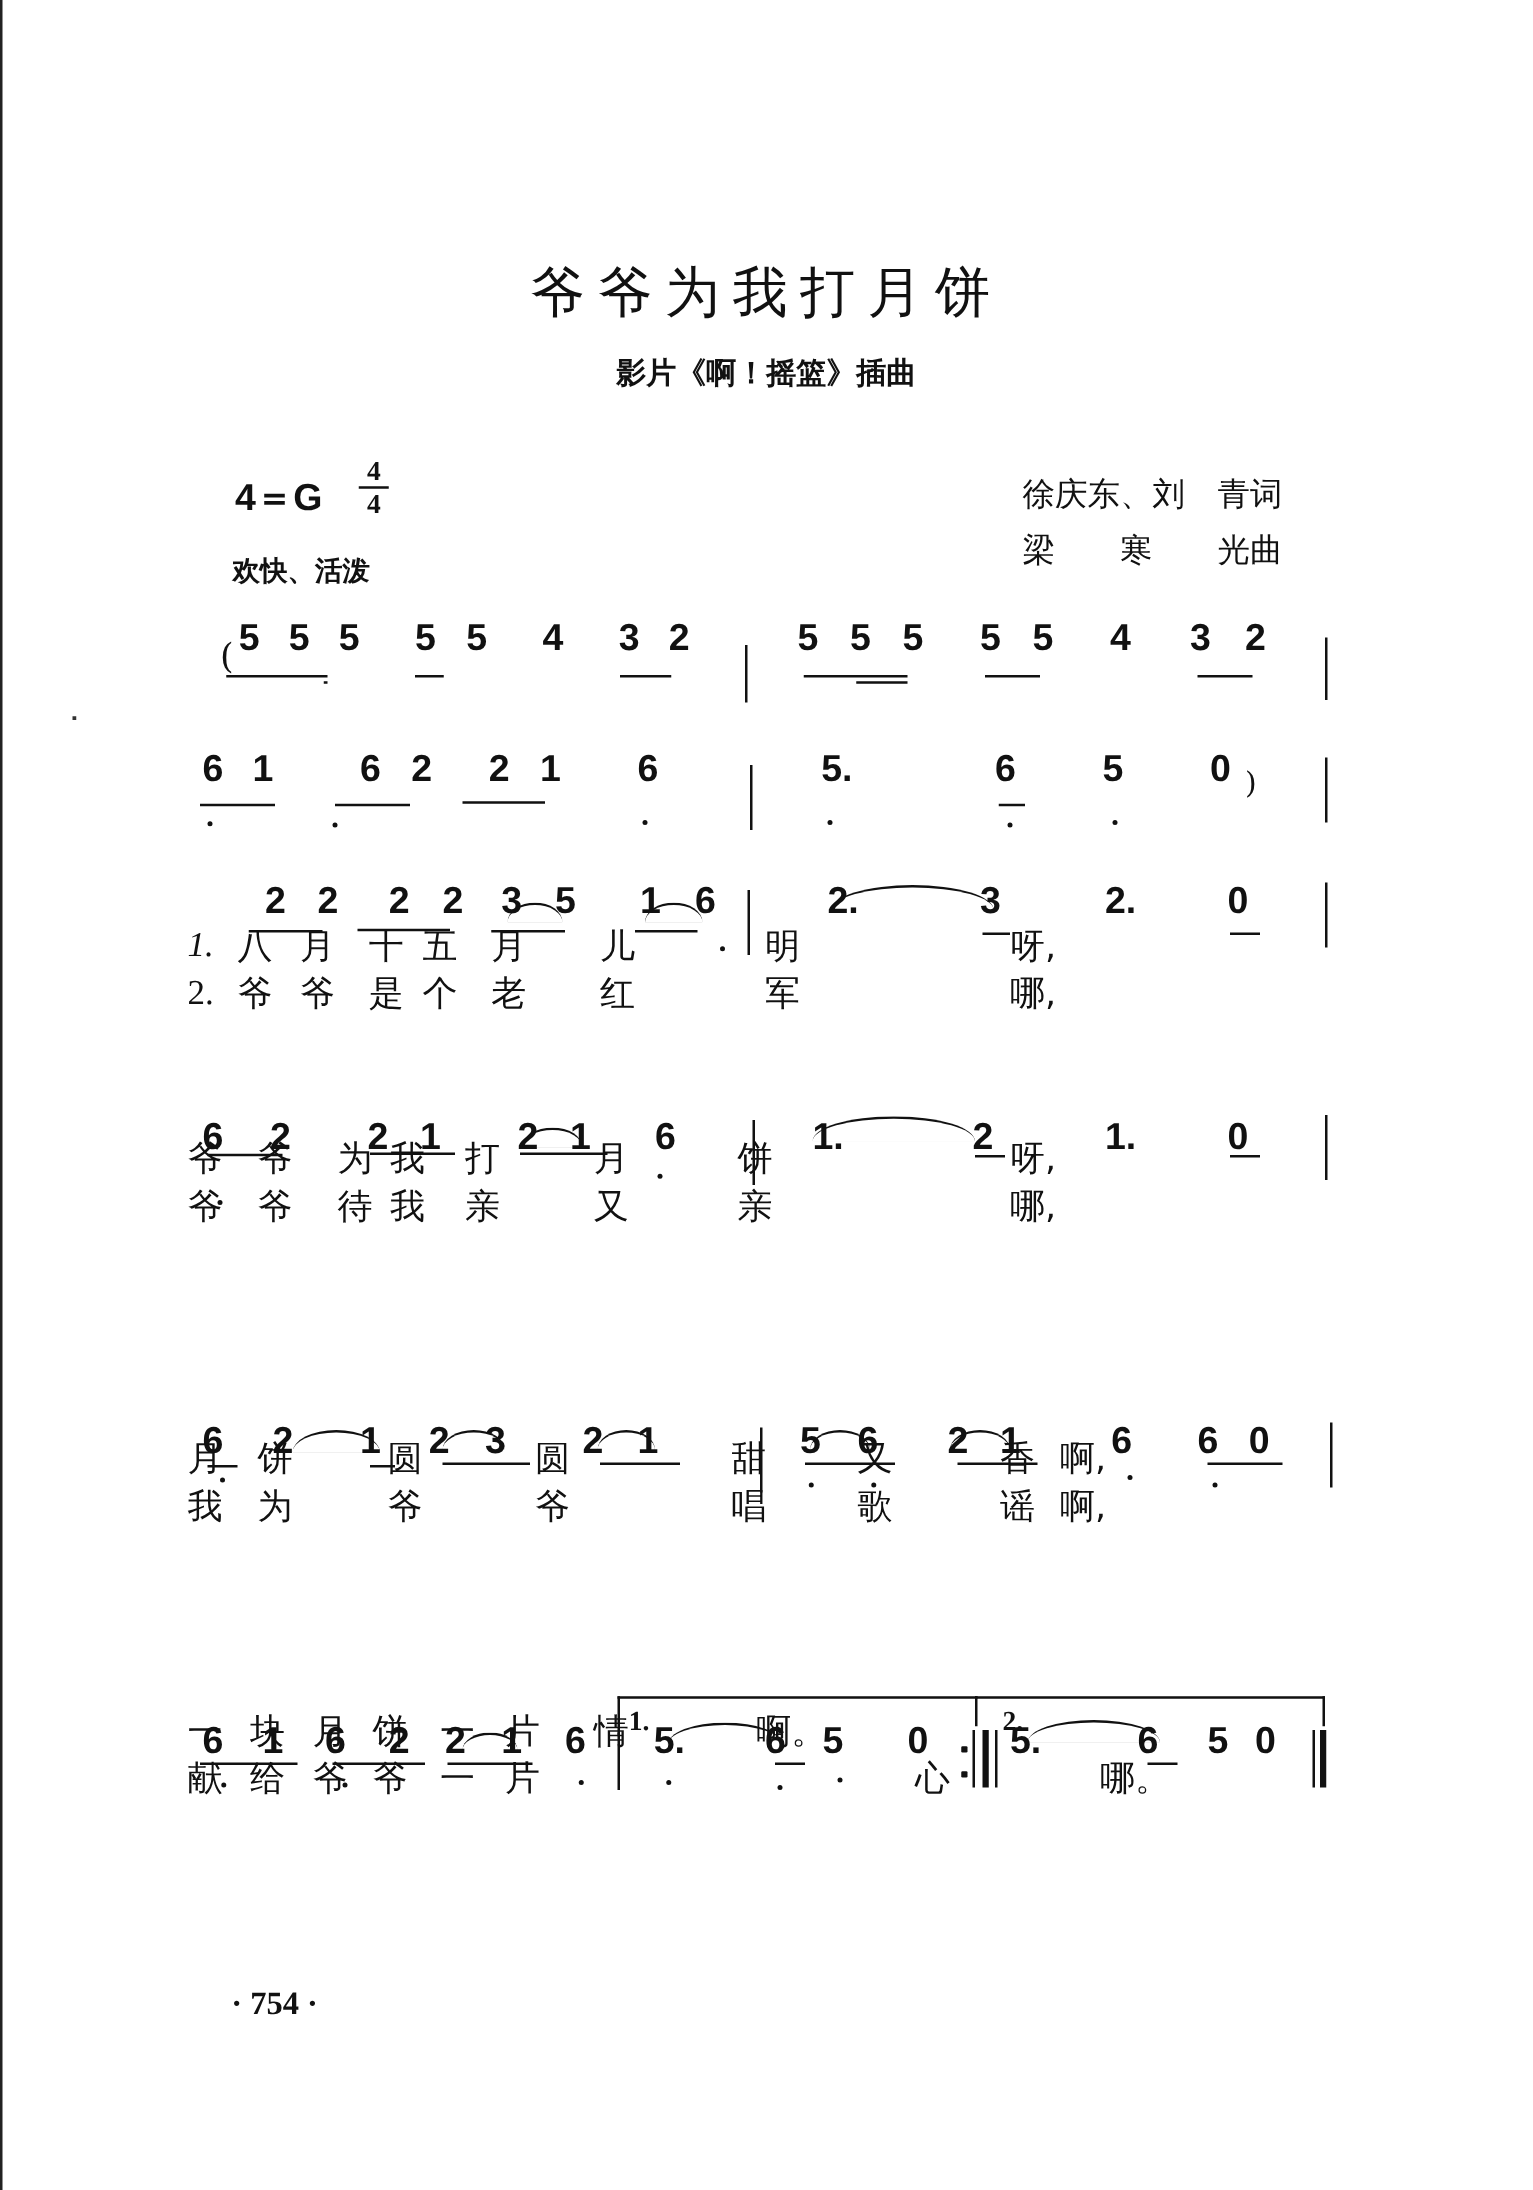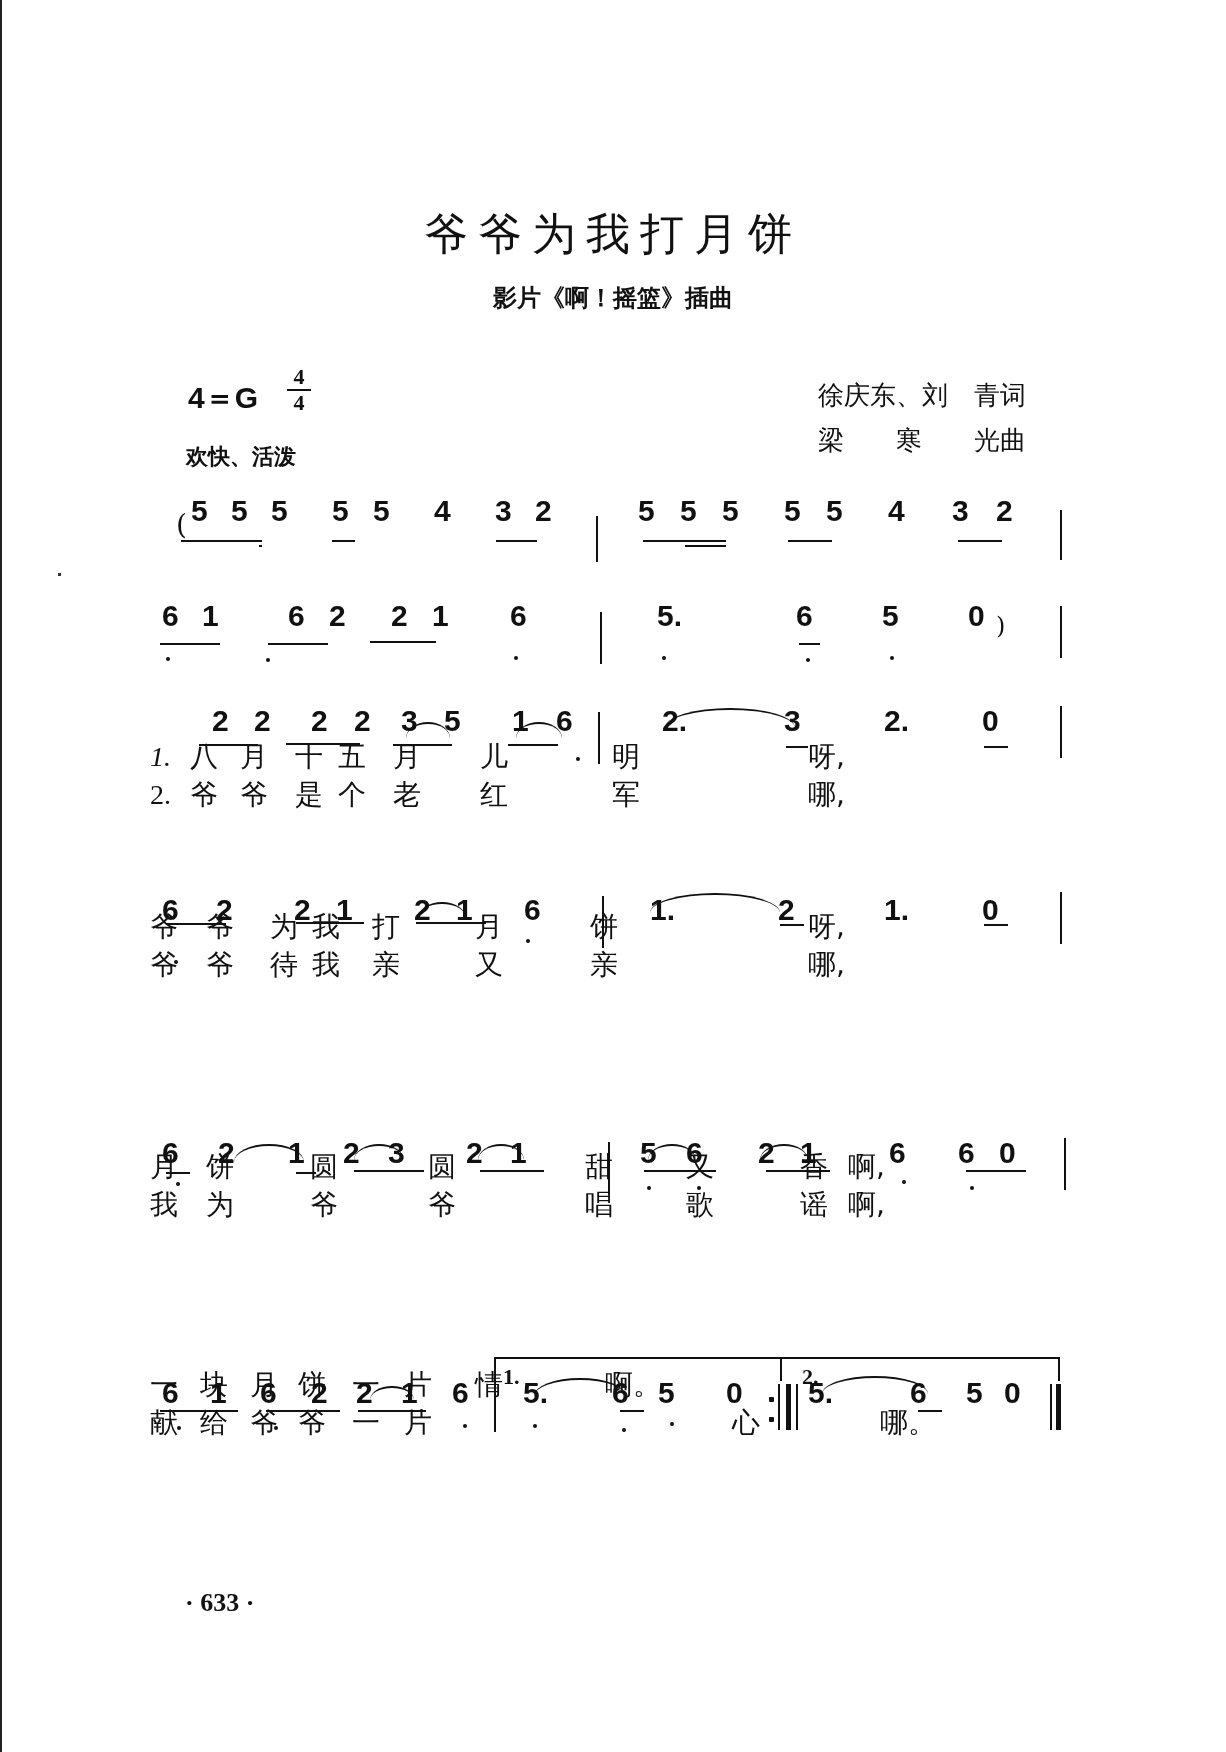--- a/index.html
+++ b/index.html
@@ -278,15 +278,15 @@
     <div class="slur" style="left: 478px; top: 1144px; width: 46px; height: 14px;"></div>
     <div class="slur" style="left: 648px; top: 1144px; width: 48px; height: 14px;"></div>
     <div class="slur" style="left: 760px; top: 1144px; width: 48px; height: 14px;"></div>
     <div class="slur" style="left: 370px; top: 1386px; width: 44px; height: 12px;"></div>
     <div class="slur" style="left: 534px; top: 1378px; width: 92px; height: 16px;"></div>
     <div class="slur" style="left: 822px; top: 1376px; width: 106px; height: 16px;"></div>
     <div class="paren" style="left: 176px; top: 508px;">(</div>
     <div class="paren" style="left: 996px; top: 612px; font-size: 24px;">)</div>
   </div>
 
-<div class="pageno">· 633 ·</div>
+<div class="pageno">· 754 ·</div>
 
 <div class="stray" style="left:58px; top:573px;"></div>
 
 </body></html>

